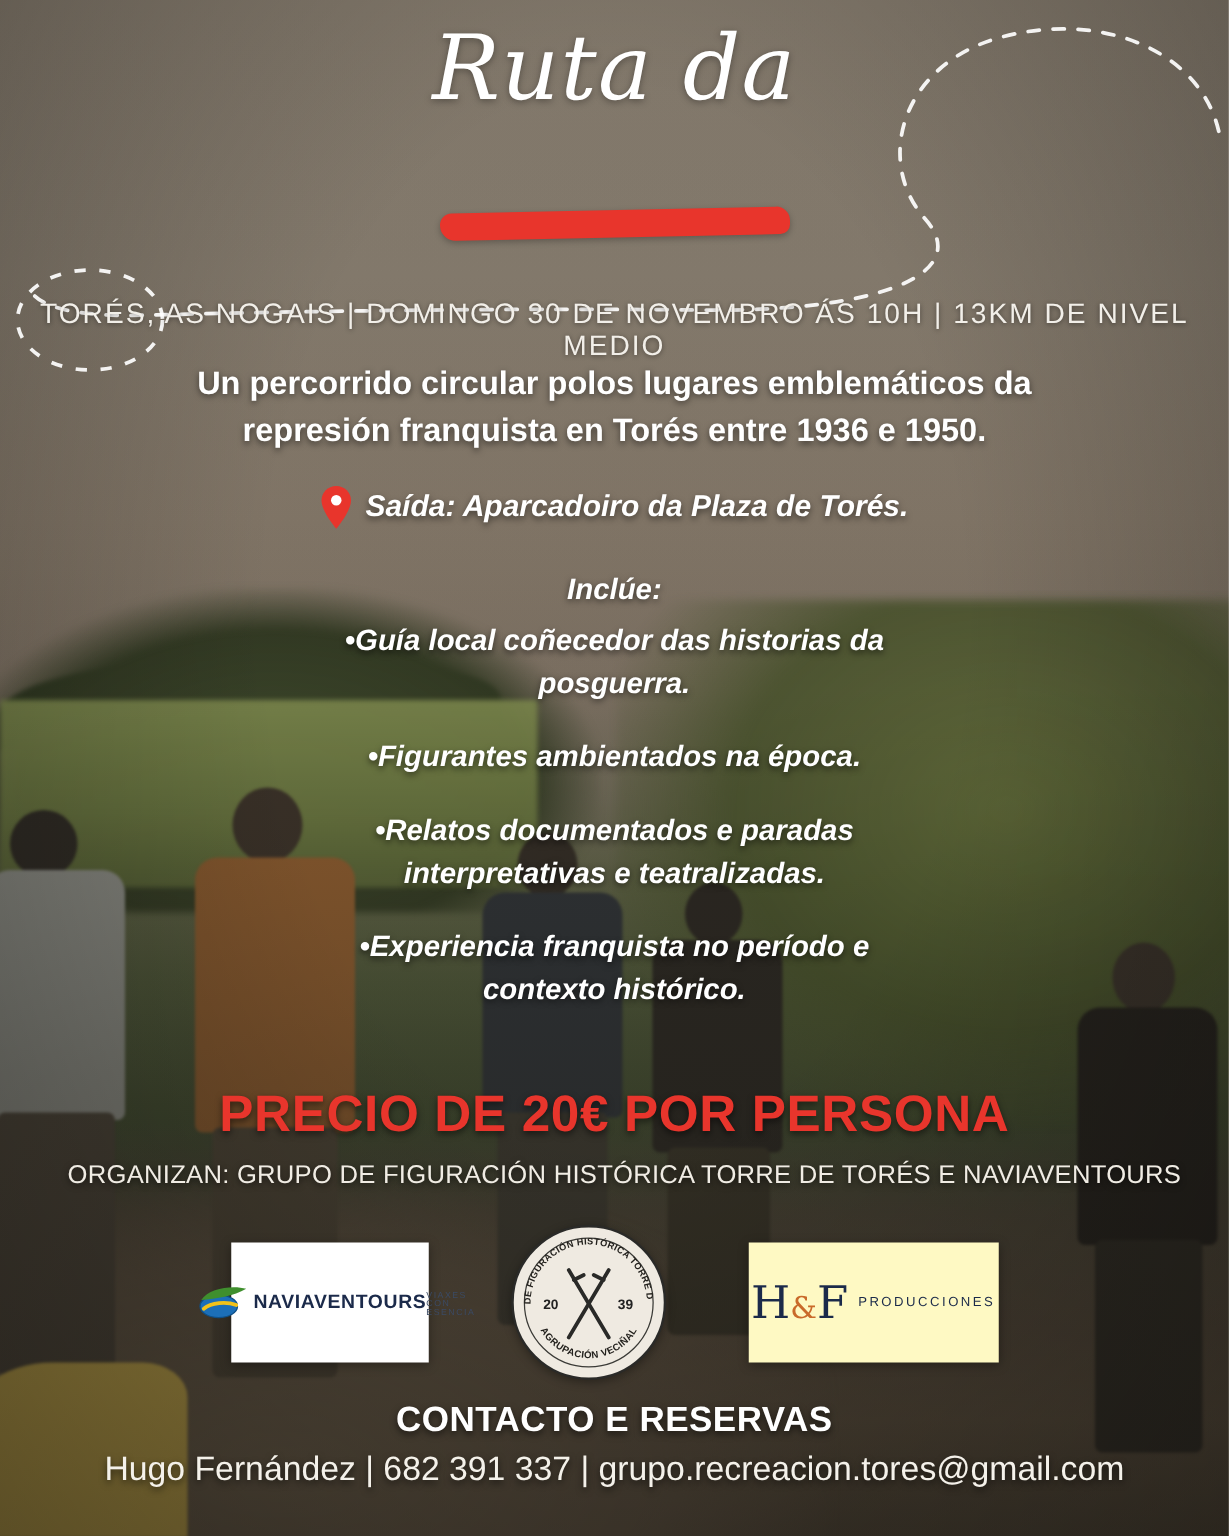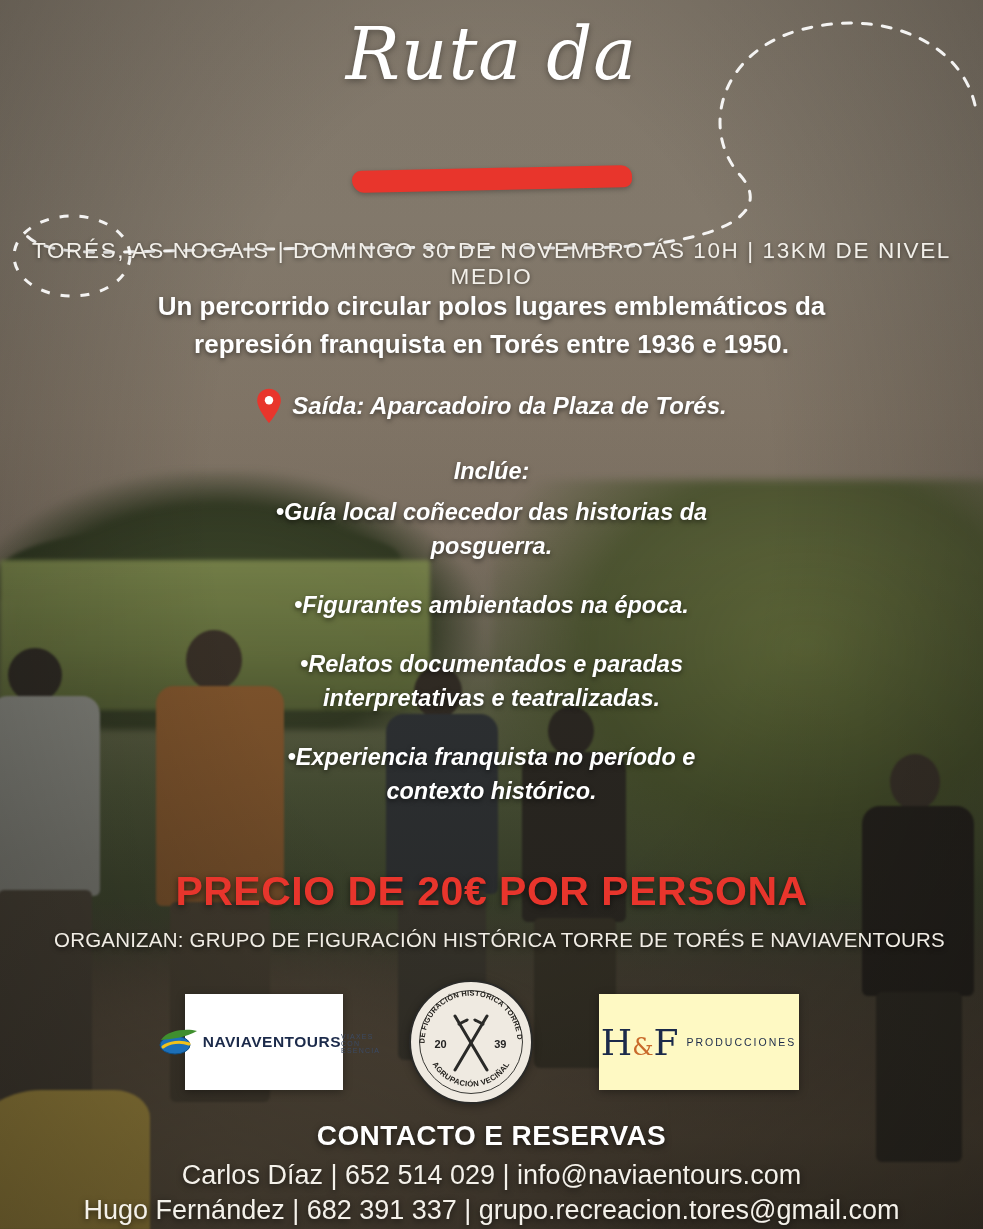--- a/index.html
+++ b/index.html
@@ -373,17 +373,16 @@
       <div class="logo-hf">
         <span class="hf-mark">
           <span>H</span><span class="amp">&amp;</span><span>F</span>
         </span>
         <span class="hf-text">PRODUCCIONES</span>
       </div>
     </div>
 
     <div class="contact-title">CONTACTO E RESERVAS</div>
     <div class="contact-lines">
-      <div>Carlos Díaz | 652 514 029 | info@naviaentours.com</div>
       <div>Hugo Fernández | 682 391 337 | grupo.recreacion.tores@gmail.com</div>
     </div>
   </div>
 </div>
 
 </body></html>

